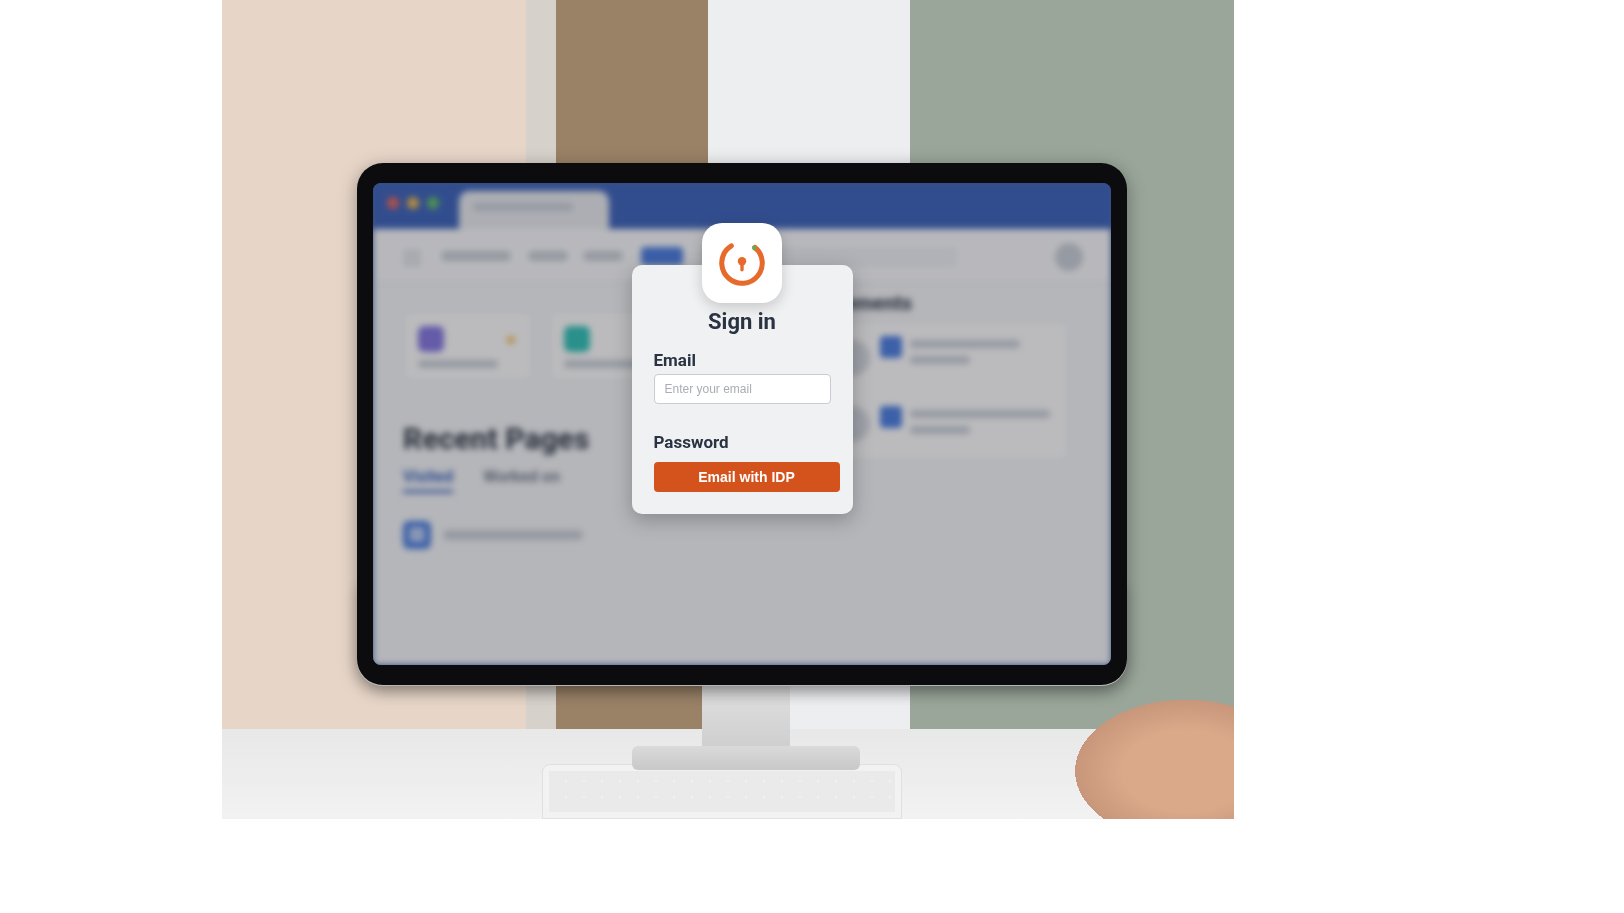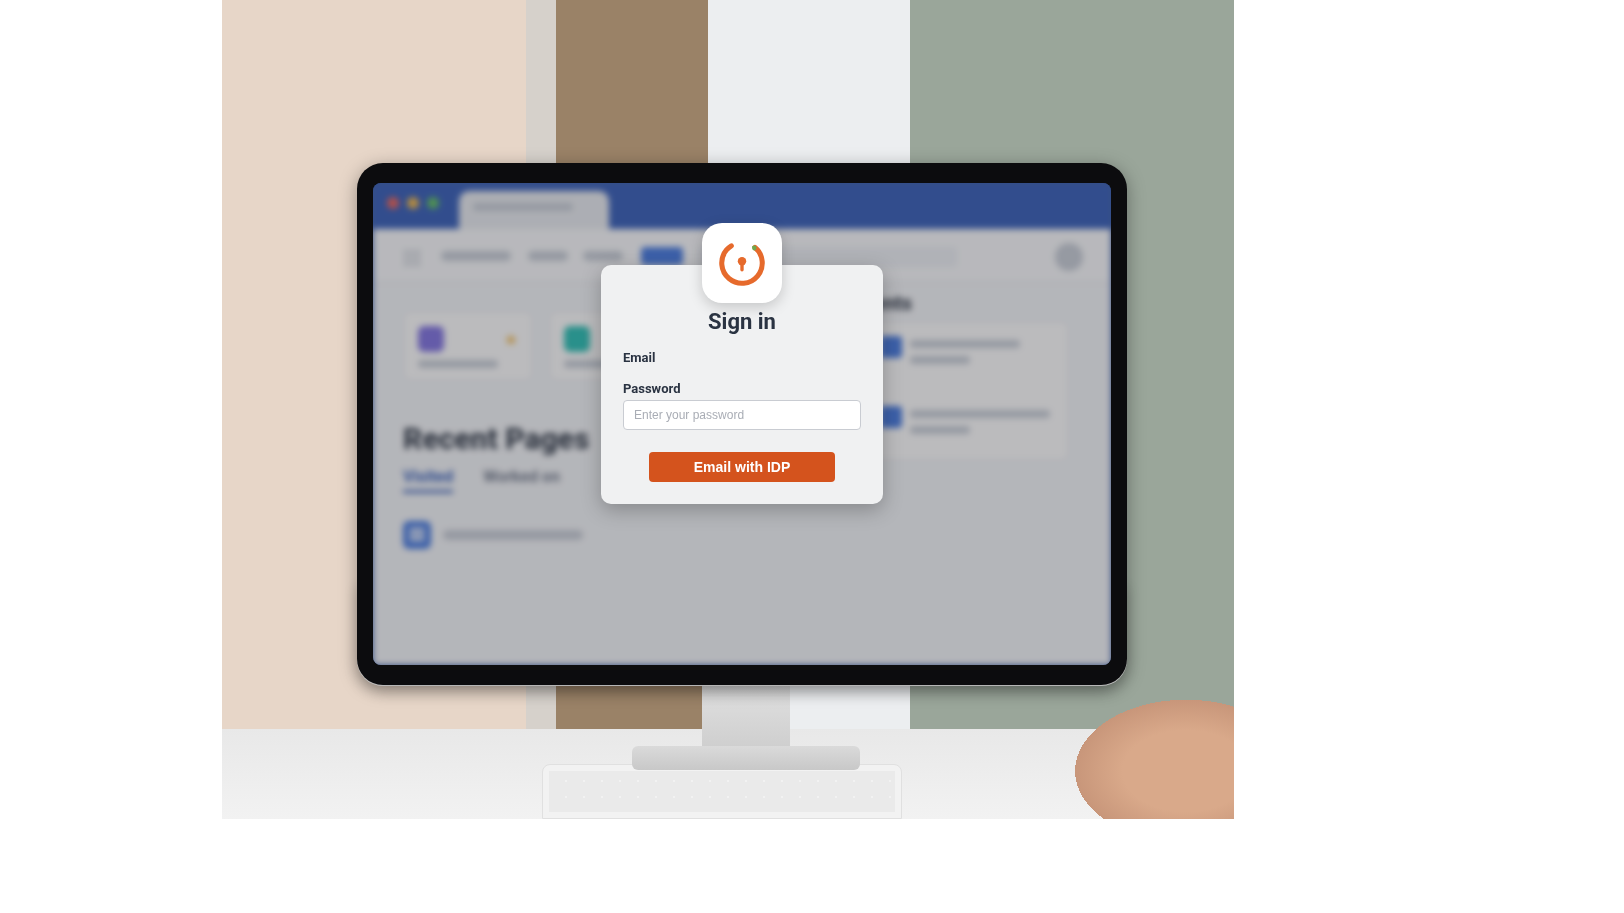--- a/index.html
+++ b/index.html
@@ -260,36 +260,36 @@
     border-radius:20px;
     box-shadow:0 4px 14px rgba(0,0,0,.18);
     display:flex; align-items:center; justify-content:center;
     z-index:3;
   }
   .circle-logo svg { width:54px; height:54px; }
 
   .signin-card {
     position:absolute;
     top:82px;
-    width:282px;
+    width:221px;
     background:#f0f1f2;
     border-radius:10px;
     box-shadow:0 6px 20px rgba(0,0,0,.25);
     padding:44px 22px 22px 22px;
     z-index:2;
   }
   .signin-title {
     text-align:center;
     font-size:22px;
     font-weight:700;
     color:#2a3342;
     margin-bottom:10px;
   }
   .field-label {
-    font-size:13px;
+    font-size:17px;
     font-weight:700;
     color:#2a3342;
     margin-bottom:4px;
     display:block;
     margin-top:16px;
   }
   .field-input {
     width:100%;
     height:30px;
     border:1px solid #c9ccd2;
@@ -388,23 +388,23 @@
             <circle cx="32" cy="30" r="5" fill="#e66a2c"></circle>
             <rect x="30" y="32" width="4" height="10" rx="2" fill="#e66a2c"></rect>
             <path d="M44 12 C47 10 50 12 49 15 C48 18 44 18 44 14 Z" fill="#6fa84e"></path>
           </svg>
         </div>
 
         <div class="signin-card">
           <div class="signin-title">Sign in</div>
 
           <label class="field-label">Email</label>
+          <input class="field-input" type="text" placeholder="Enter your email" style="">
 
           <label class="field-label">Password</label>
-          <input class="field-input" type="password" placeholder="Enter your password" style="">
 
           <button class="login-btn">Email with IDP</button>
         </div>
       </div>
 
     </div>
   </div>
 </div>
 
 </body></html>

